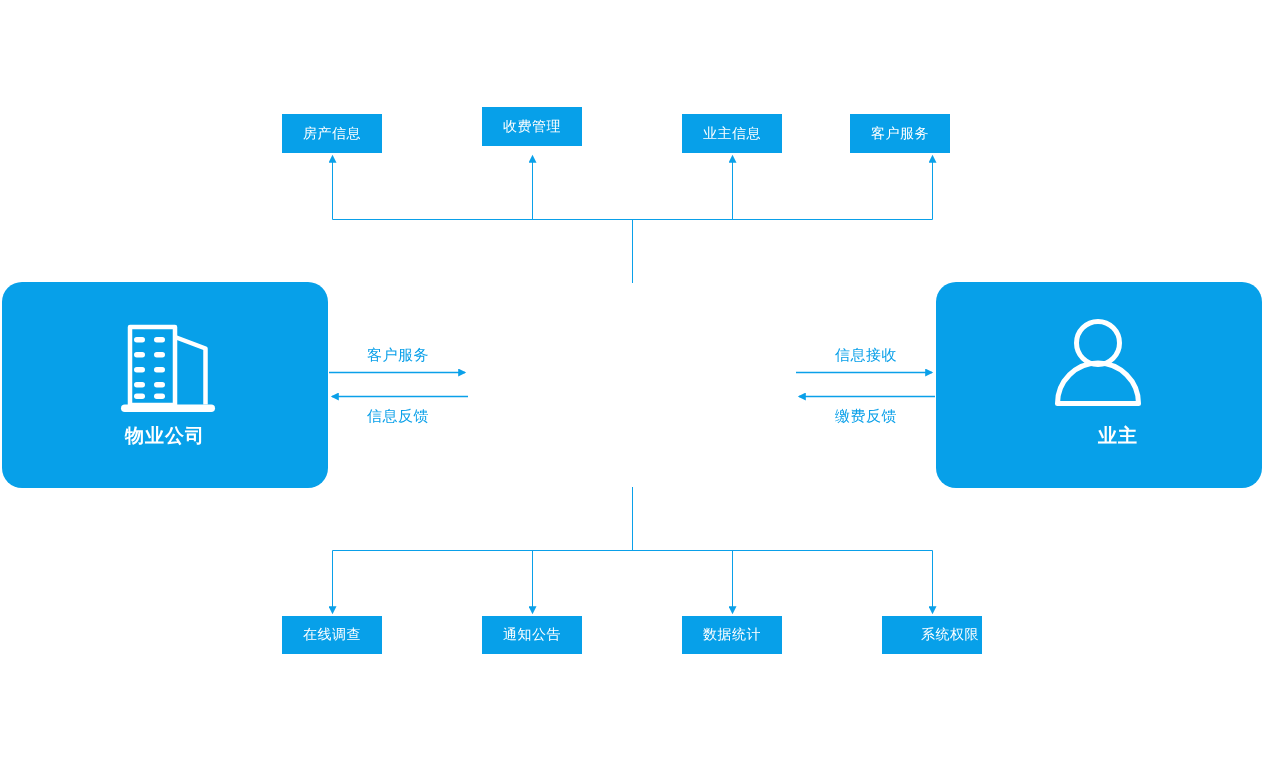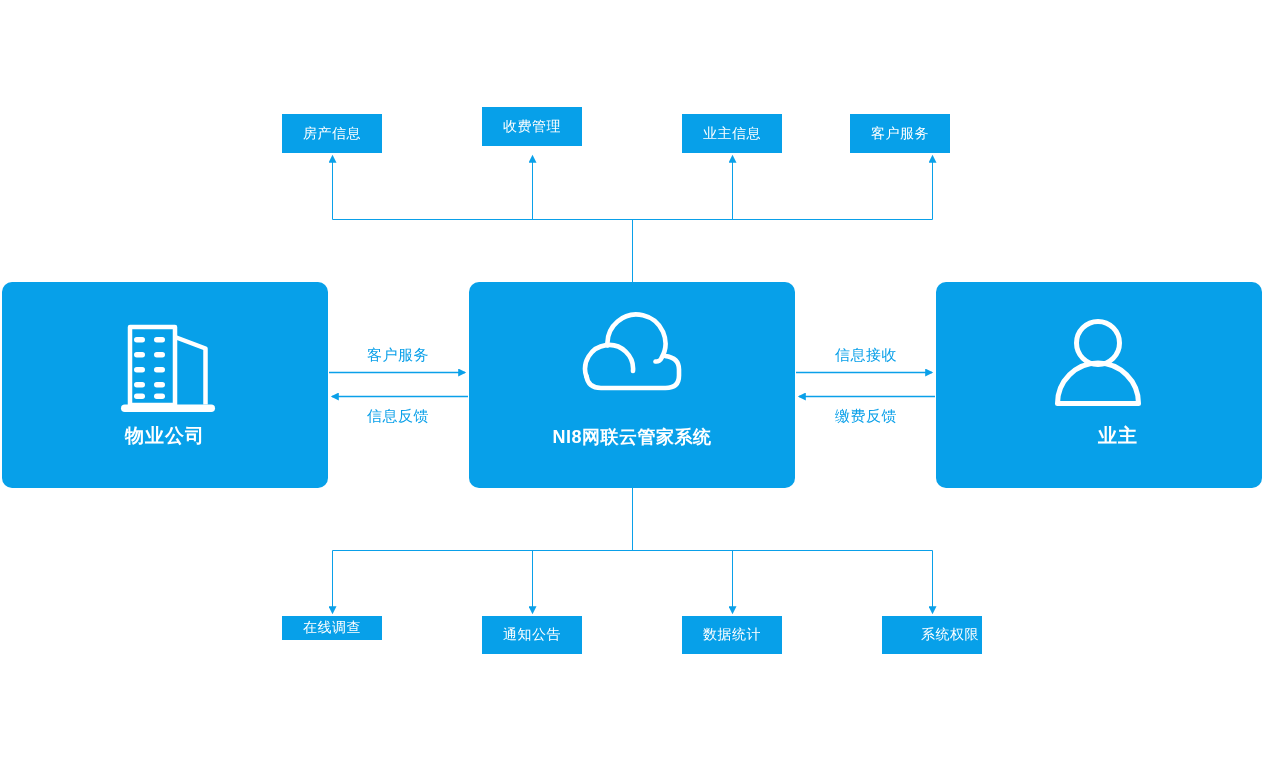--- a/index.html
+++ b/index.html
@@ -22,21 +22,21 @@
     background: var(--node-fill, #07a0e9);
     border-radius: 0;
     color: var(--node-text, #ffffff);
     font-size: 14px;
     display: flex; align-items: center; justify-content: center;
     letter-spacing: 0.5px;
   }
   .actor {
     position: absolute; top: 282px; width: 326px; height: 206px;
     background: var(--node-fill, #07a0e9);
-    border-radius: 10px;
+    border-radius: 20px;
   }
   .actor-icon { position: absolute; }
   .actor-label {
     position: absolute; left: 0; right: 0; text-align: center;
     color: var(--node-text, #ffffff);
     font-weight: bold; font-size: 19px; letter-spacing: 1px;
   }
   .actor-label.mid { font-size: 18px; letter-spacing: 0.5px; }
   .edge-label {
     position: absolute; width: 120px; text-align: center;
@@ -103,45 +103,35 @@
           <rect x="36" y="47" width="11" height="5.5" rx="2.75"></rect>
         <rect x="16" y="62" width="11" height="5.5" rx="2.75"></rect>
           <rect x="36" y="62" width="11" height="5.5" rx="2.75"></rect>
         <rect x="16" y="73.5" width="11" height="5.5" rx="2.75"></rect>
           <rect x="36" y="73.5" width="11" height="5.5" rx="2.75"></rect>
       </g>
     </svg>
     <div class="actor-label" style="top:141px;">物业公司</div>
   </div>
 
-  <div class="actor" style="left:469px;">
-    <svg class="actor-icon" style="left:113px; top:30px;" width="100" height="84" viewBox="0 0 100 84">
-      <g fill="none" stroke="#ffffff" stroke-width="4.6" stroke-linecap="round" stroke-linejoin="round">
-        <path d="M 4.5 65 A 24 24 0 1 1 51 59"></path>
-        <path d="M 25.5 33.5 A 29 29 0 1 1 79.5 46 A 5.5 5.5 0 0 1 73.5 49.5"></path>
-        <path d="M 4.5 64 Q 6 76 19 76 L 83.5 76 Q 97 76 97 63.5 L 97 57.5 Q 97 45.5 83 44"></path>
-      </g>
-    </svg>
-    <div class="actor-label mid" style="top:143px;">NI8网联云管家系统</div>
-  </div>
 
   <div class="actor" style="left:936px;">
     <svg class="actor-icon" style="left:118px; top:36px;" width="90" height="90" viewBox="0 0 90 90">
       <circle cx="44" cy="25" r="21.5" fill="none" stroke="#ffffff" stroke-width="5"></circle>
       <path d="M 3.5 85.5 A 40.5 40.5 0 0 1 84.5 85.5 Z" fill="none" stroke="#ffffff" stroke-width="5" stroke-linejoin="round"></path>
     </svg>
     <div class="actor-label" style="top:141px;padding-left:38px;">业主</div>
   </div>
 
   <div class="edge-label" style="left:338px; top:346px;">客户服务</div>
   <div class="edge-label" style="left:338px; top:407px;">信息反馈</div>
   <div class="edge-label" style="left:806px; top:346px;">信息接收</div>
   <div class="edge-label" style="left:806px; top:407px;">缴费反馈</div>
 
-  <div class="node-small" style="left:282px; top:616px; height:24px;text-align:center;">
+  <div class="node-small" style="left:282px; top:616px; height:38px;text-align:center;">
     <span>在线调查</span>
   </div>
   <div class="node-small" style="left:482px; top:616px; height:38px;">
     <span>通知公告</span>
   </div>
   <div class="node-small" style="left:682px; top:616px; height:38px;">
     <span>数据统计</span>
   </div>
   <div class="node-small" style="left:882px; top:616px; height:38px;padding-left:36px;">
     <span>系统权限</span>

